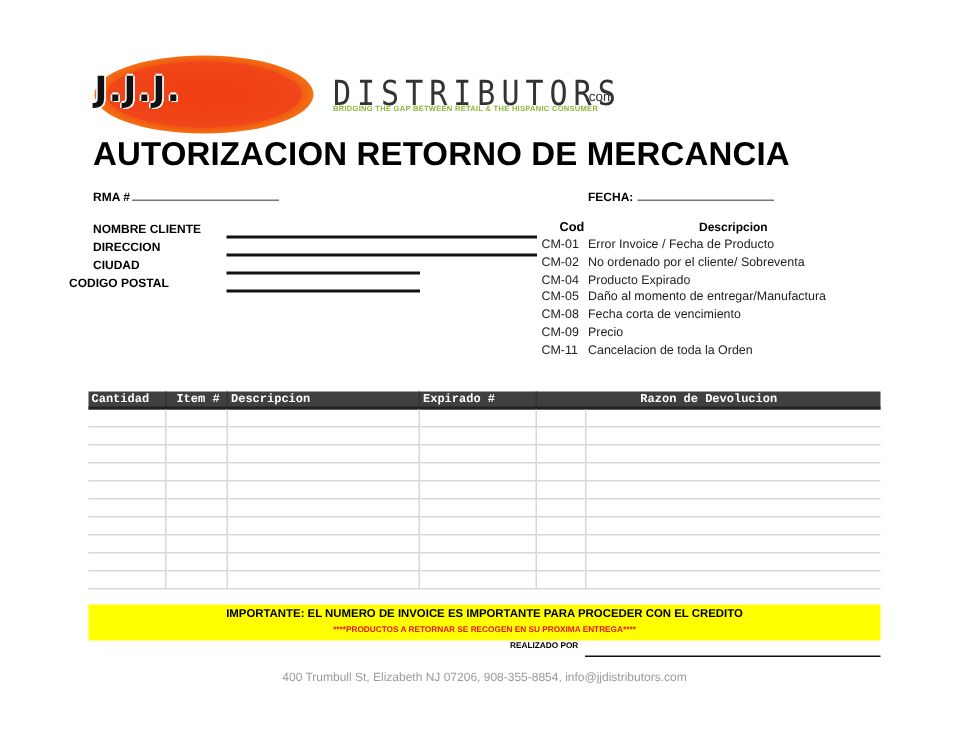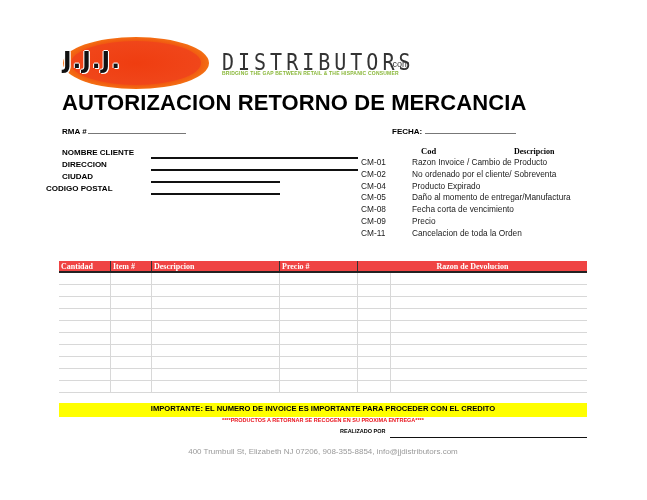--- a/index.html
+++ b/index.html
@@ -45,46 +45,46 @@
     }
 
     .lbl {
       position: absolute; font-family: "Liberation Sans", sans-serif; font-weight: bold;
       font-size: 8px; white-space: nowrap;
     }
     .uline-thin { position: absolute; border-bottom: 1px solid #777; height: 1px; }
     .uline-thick { position: absolute; border-bottom: 2px solid #111; height: 2px; }
 
     .cod-head {
-      position: absolute; font-family: Liberation Serif, serif; font-weight: bold; font-size: 8.5px; margin-left: 48px;
+      position: absolute; font-family: Liberation Sans, sans-serif; font-weight: bold; font-size: 8.5px;
     }
     .code-list {
       position: absolute; left: 361px; top: 157px;
       font-family: "Liberation Sans", sans-serif; font-size: 8.3px; color: #222;
     }
-    .code-row { height: 11.8px; white-space: nowrap; display: flex; gap: 20px; }
+    .code-row { height: 11.8px; white-space: nowrap; display: flex; }
     .code-row .c { width: 31px; }
 
     
     .tbl { position: absolute; left: 59px; top: 261px; width: 528px; }
     .tbl-head {
-      display: flex; height: 12px; background: #ef4444;
+      display: flex; height: 12px; background: #404040;
       border-bottom: 2px solid #222;
-      font-family: Liberation Serif, serif; font-weight: bold; font-size: 8px; color: #fff;
+      font-family: Liberation Mono, monospace; font-weight: bold; font-size: 8px; color: #fff;
     }
     .th { padding-left: 2px; line-height: 11px; border-right: 1px solid #333; white-space: nowrap; }
     .th.last { border-right: none; text-align: center; padding-left: 0; }
     .tbl-row { display: flex; height: 12px; border-bottom: 1px solid #d8d8d8; }
     .td { border-right: 1px solid #d8d8d8; height: 100%; }
     .td.last { border-right: none; }
-    .w1 { width: 52px; } .w2 { width: 41px; } .w3 { width: 128px; } .w4 { width: 78px; }
+    .w1 { width: 52px; } .w2 { width: 41px; text-align: center; } .w3 { width: 128px; } .w4 { width: 78px; }
     .w5a { width: 33px; } .w5b { flex: 1; } .w5 { flex: 1; }
 
     .important {
-      position: absolute; left: 59px; top: 403px; width: 528px; height: 14px;
+      position: absolute; left: 59px; top: 403px; width: 528px; height: 24px;
       background: #ffff00; text-align: center;
       font-family: "Liberation Sans", sans-serif; font-weight: bold; font-size: 7.6px; line-height: 12px;
     }
     .notice {
       position: absolute; left: 59px; top: 417px; width: 528px; text-align: center;
       font-family: "Liberation Sans", sans-serif; font-weight: bold; font-size: 5.5px; color: #e8141c;
     }
     .realizado {
       position: absolute; left: 340px; top: 428px;
       font-family: "Liberation Sans", sans-serif; font-weight: bold; font-size: 5.5px;
@@ -118,21 +118,21 @@
 <div class="uline-thick" style="left:151px; top:157px; width:207px;"></div>
 <div class="uline-thick" style="left:151px; top:169px; width:207px;"></div>
 <div class="uline-thick" style="left:151px; top:181px; width:129px;"></div>
 <div class="uline-thick" style="left:151px; top:193px; width:129px;"></div>
 
 <div class="cod-head" style="left:373px; top:146px;">Cod</div>
 <div class="cod-head" style="left:466px; top:147px; font-size:8px;">Descripcion</div>
 <div class="code-list">
   <div class="code-row">
       <span class="c">CM-01</span>
-      <span>Razon Invoice / Cambio de Producto</span>
+      <span>Error Invoice / Fecha de Producto</span>
     </div>
   <div class="code-row">
       <span class="c">CM-02</span>
       <span>No ordenado por el cliente/ Sobreventa</span>
     </div>
   <div class="code-row">
       <span class="c">CM-04</span>
       <span>Producto Expirado</span>
     </div>
   <div class="code-row">
@@ -151,21 +151,21 @@
       <span class="c">CM-11</span>
       <span>Cancelacion de toda la Orden</span>
     </div>
 </div>
 
 <div class="tbl">
   <div class="tbl-head">
     <div class="th w1">Cantidad</div>
     <div class="th w2">Item #</div>
     <div class="th w3">Descripcion</div>
-    <div class="th w4">Precio #</div>
+    <div class="th w4">Expirado #</div>
     <div class="th w5 last">Razon de Devolucion</div>
   </div>
   <div class="tbl-row">
       <div class="td w1"></div>
       <div class="td w2"></div>
       <div class="td w3"></div>
       <div class="td w4"></div>
       <div class="td w5a"></div>
       <div class="td w5b last"></div>
     </div>

